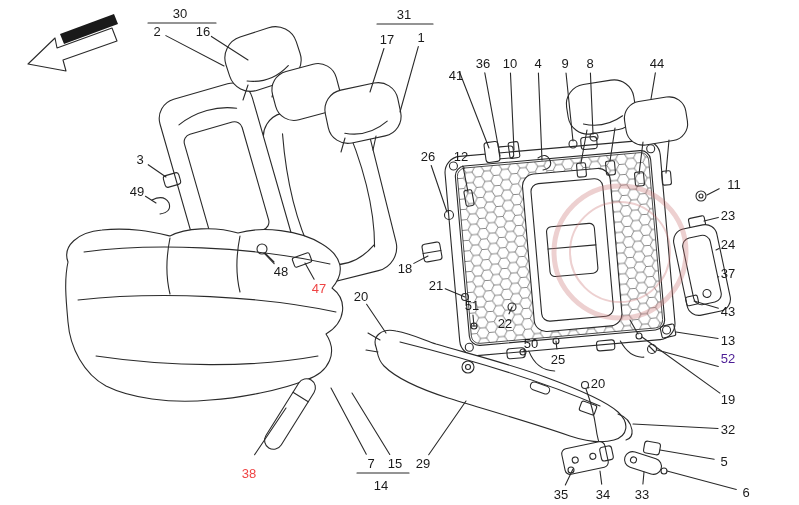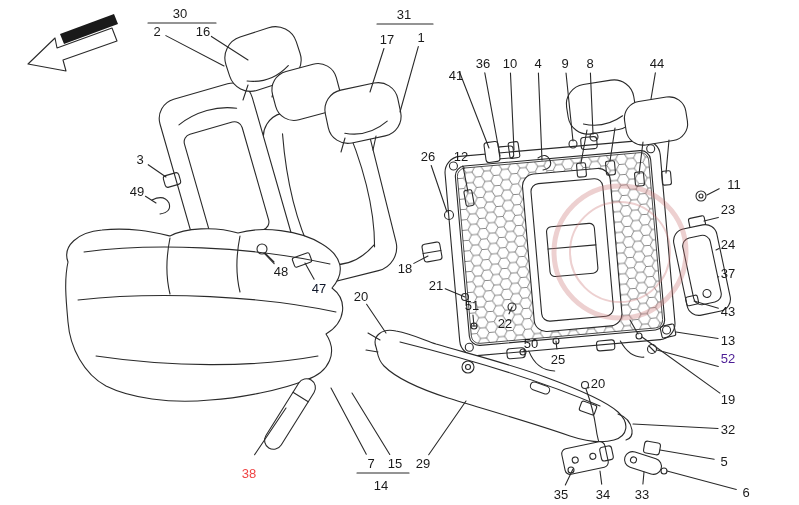--- a/index.html
+++ b/index.html
@@ -298,32 +298,32 @@
       <div class="callout" style="left: 510px; top: 63px; color: rgb(26, 26, 26);">10</div>
       <div class="callout" style="left: 538px; top: 63px; color: rgb(26, 26, 26);">4</div>
       <div class="callout" style="left: 565px; top: 63px; color: rgb(26, 26, 26);">9</div>
       <div class="callout" style="left: 590px; top: 63px; color: rgb(26, 26, 26);">8</div>
       <div class="callout" style="left: 657px; top: 63px; color: rgb(26, 26, 26);">44</div>
       <div class="callout" style="left: 140px; top: 159px; color: rgb(26, 26, 26);">3</div>
       <div class="callout" style="left: 137px; top: 191px; color: rgb(26, 26, 26);">49</div>
       <div class="callout" style="left: 428px; top: 156px; color: rgb(26, 26, 26);">26</div>
       <div class="callout" style="left: 461px; top: 156px; color: rgb(26, 26, 26);">12</div>
       <div class="callout" style="left: 728px; top: 184px; color: rgb(26, 26, 26); margin-left: 6px;">11</div>
-      <div class="callout" style="left: 728px; top: 209px; color: rgb(26, 26, 26);">23</div>
+      <div class="callout" style="left: 728px; top: 215px; color: rgb(26, 26, 26);">23</div>
       <div class="callout" style="left: 728px; top: 244px; color: rgb(26, 26, 26);">24</div>
       <div class="callout" style="left: 728px; top: 273px; color: rgb(26, 26, 26);">37</div>
       <div class="callout" style="left: 728px; top: 311px; color: rgb(26, 26, 26);">43</div>
       <div class="callout" style="left: 728px; top: 340px; color: rgb(26, 26, 26);">13</div>
       <div class="callout" style="left: 728px; top: 358px; color: #4c1d95;">52</div>
       <div class="callout" style="left: 728px; top: 399px; color: rgb(26, 26, 26);">19</div>
       <div class="callout" style="left: 728px; top: 429px; color: rgb(26, 26, 26);">32</div>
       <div class="callout" style="left: 724px; top: 461px; color: rgb(26, 26, 26);">5</div>
       <div class="callout" style="left: 746px; top: 492px; color: rgb(26, 26, 26);">6</div>
       <div class="callout" style="left: 281px; top: 271px; color: rgb(26, 26, 26);">48</div>
-      <div class="callout" style="left: 319px; top: 288px; color: #0f172a;">47</div>
+      <div class="callout" style="left: 319px; top: 288px; color: #ef4444;">47</div>
       <div class="callout" style="left: 405px; top: 268px; color: rgb(26, 26, 26);">18</div>
       <div class="callout" style="left: 361px; top: 296px; color: rgb(26, 26, 26);">20</div>
       <div class="callout" style="left: 436px; top: 285px; color: rgb(26, 26, 26);">21</div>
       <div class="callout" style="left: 505px; top: 323px; color: rgb(26, 26, 26);">22</div>
       <div class="callout" style="left: 472px; top: 305px; color: rgb(26, 26, 26);">51</div>
       <div class="callout" style="left: 531px; top: 343px; color: rgb(26, 26, 26);">50</div>
       <div class="callout" style="left: 558px; top: 359px; color: rgb(26, 26, 26);">25</div>
       <div class="callout" style="left: 598px; top: 383px; color: rgb(26, 26, 26);">20</div>
       <div class="callout" style="left: 249px; top: 473px; color: #ef4444;">38</div>
       <div class="callout" style="left: 371px; top: 463px; color: rgb(26, 26, 26);">7</div>

